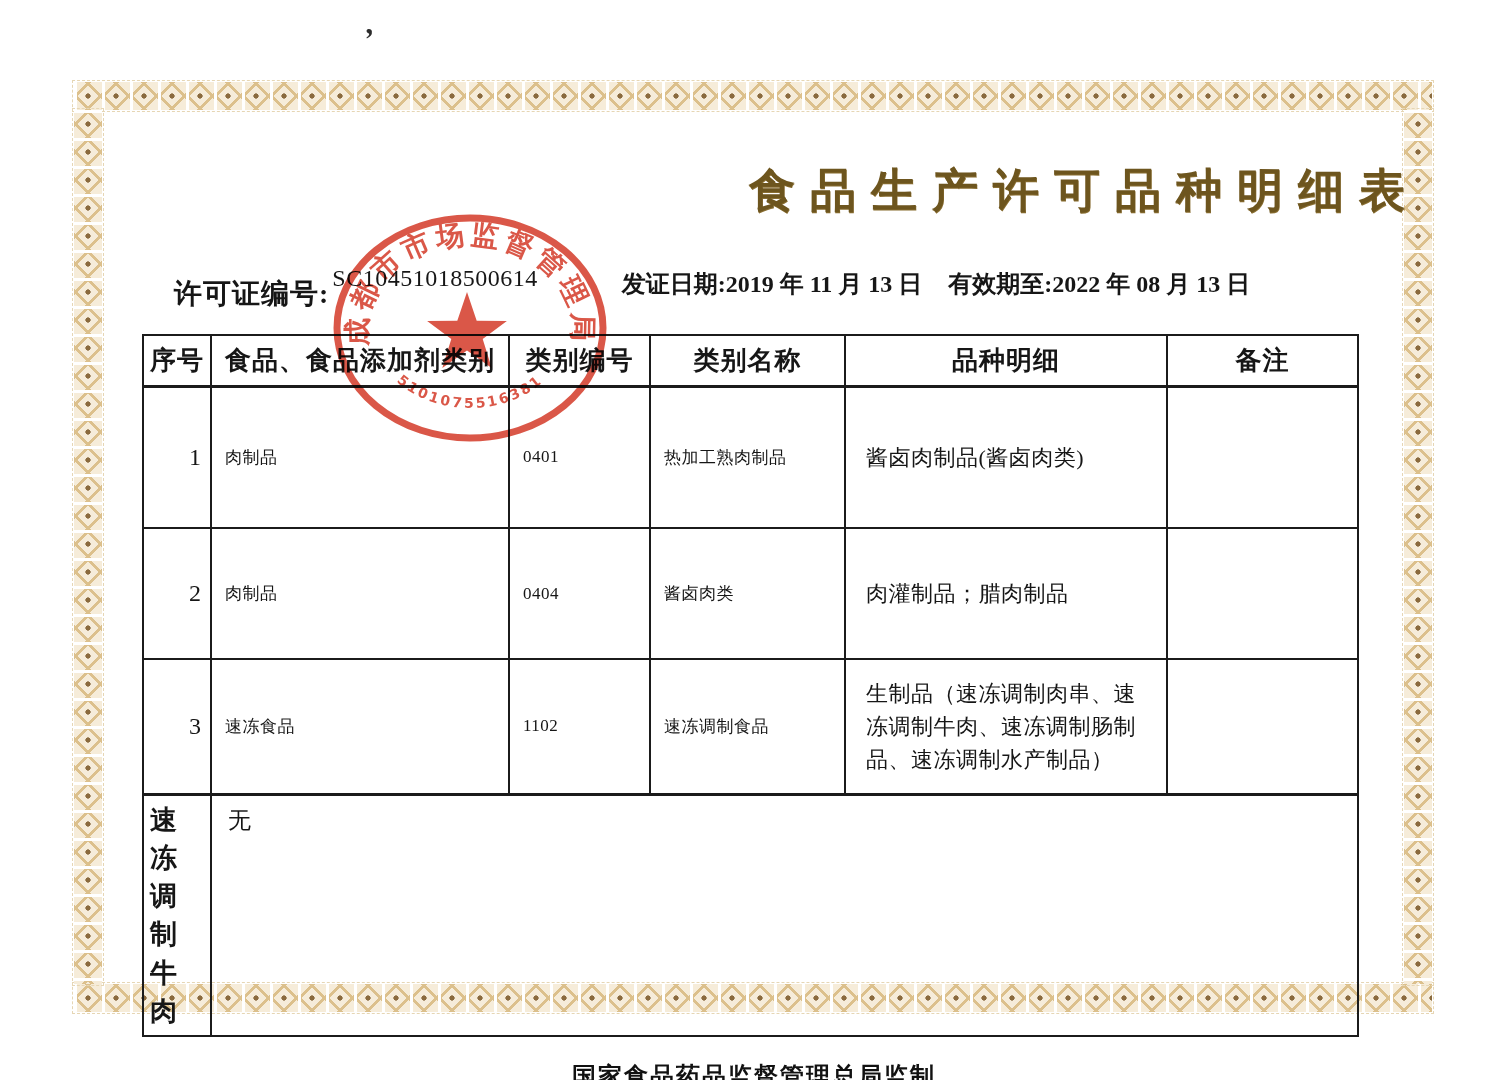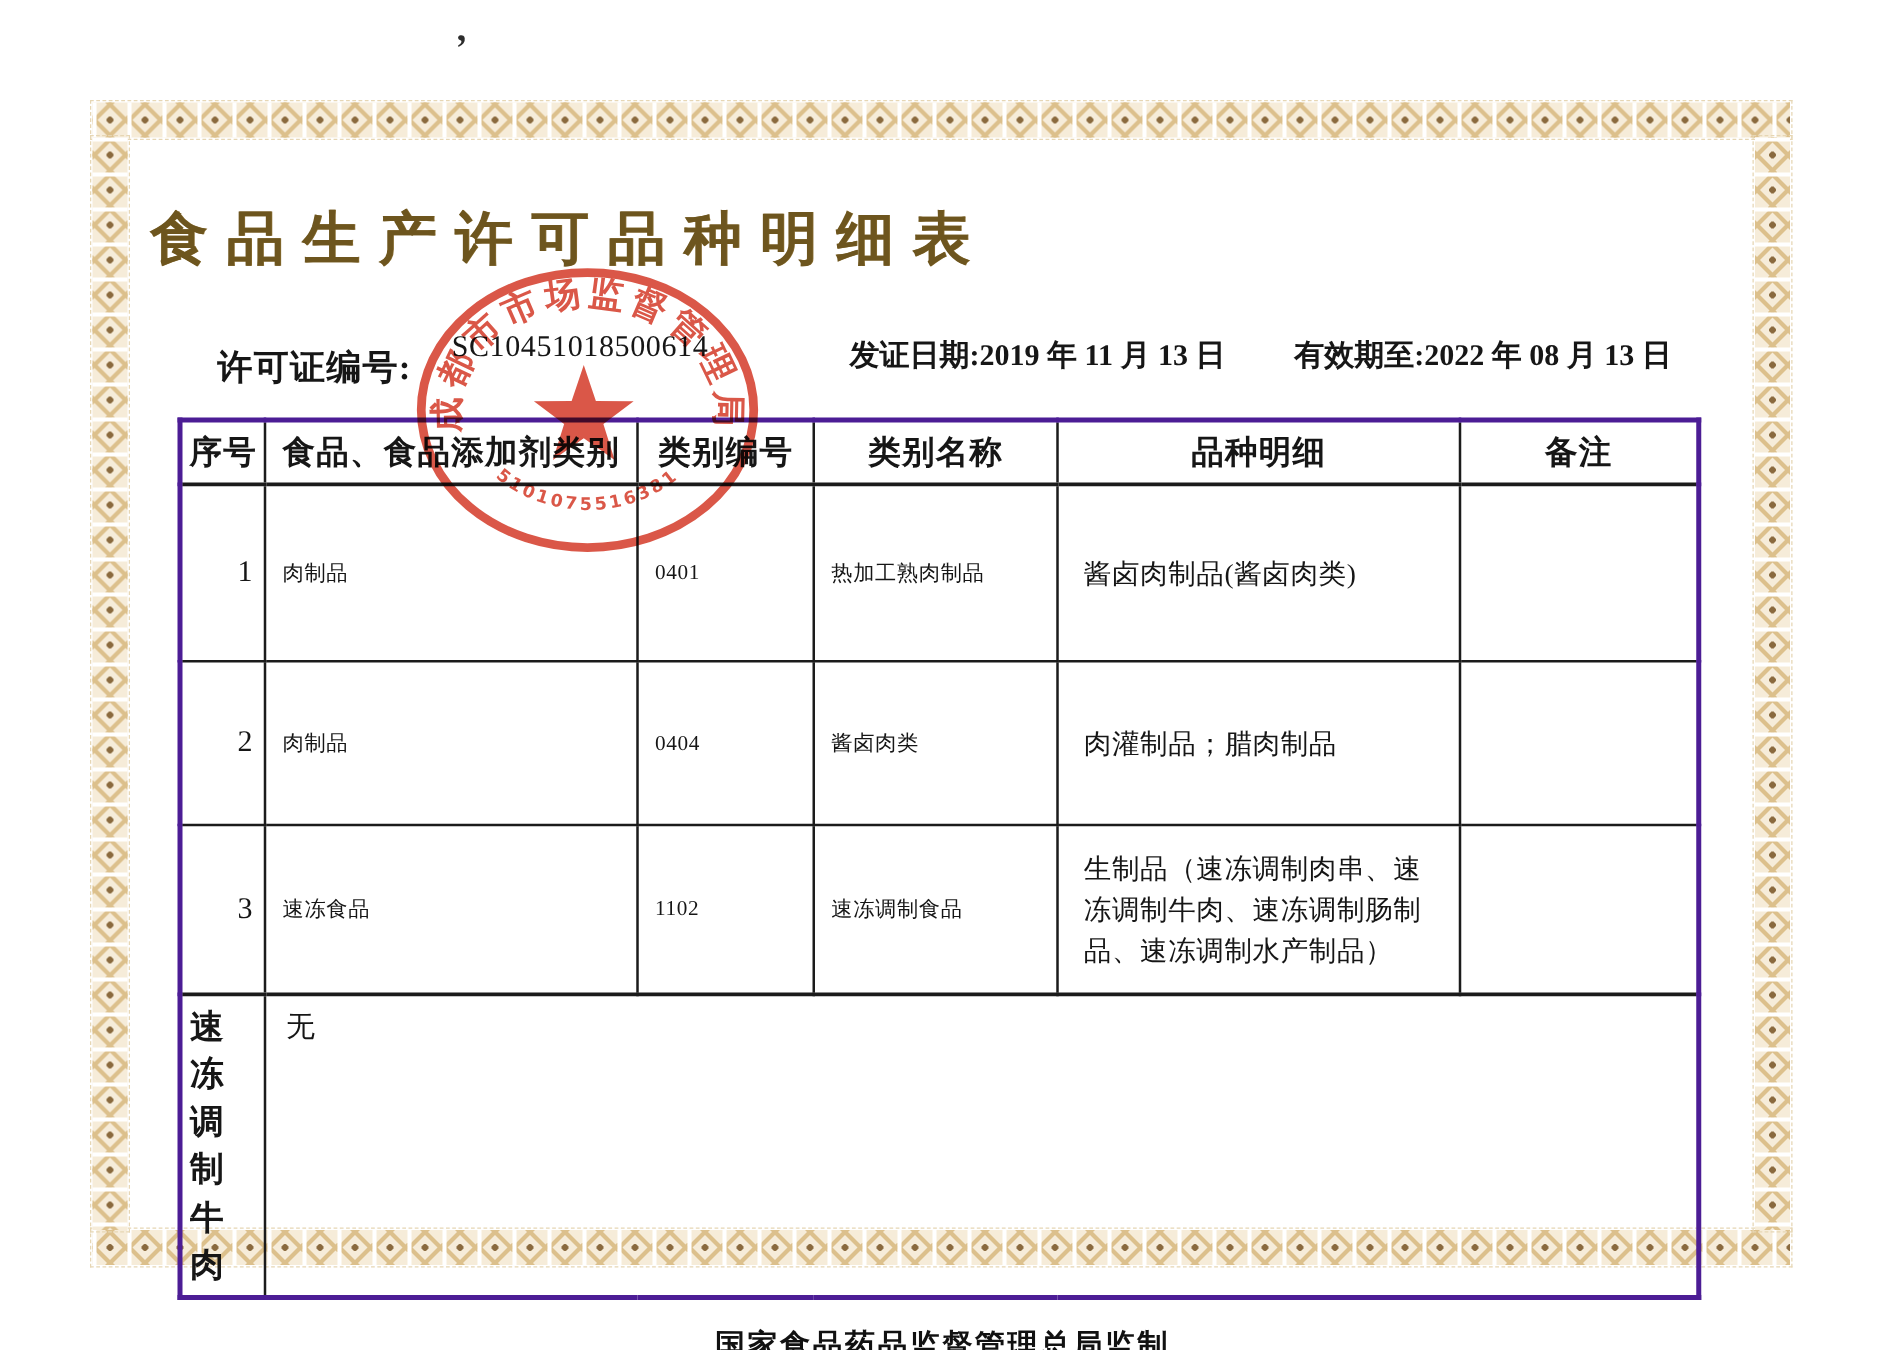--- a/index.html
+++ b/index.html
@@ -30,40 +30,40 @@
     background-size:28px 28px;background-repeat:repeat;
   }
   .deco-top{top:82px;}
   .deco-bottom{top:984px;}
   .deco-left{left:74px;}
   .deco-right{left:1404px;}
 
   
   .title{
     position:absolute;left:120px;width:1300px;top:160px;margin:0;
-    text-align:left;font-size:46px;font-weight:bold;letter-spacing:15px;
+    text-align:right;font-size:46px;font-weight:bold;letter-spacing:15px;
     color:#6d551e;text-shadow:0.5px 0.5px 0 #8a6f33;
   }
 
   
-  .license{position:absolute;left:174px;top:264px;display:flex;align-items:flex-start;white-space:nowrap;gap:29px;}
+  .license{position:absolute;left:174px;top:264px;display:flex;align-items:flex-start;white-space:nowrap;}
   .lic-label{font-size:28px;font-weight:bold;margin-top:11px;letter-spacing:1px;}
   .lic-number{font-size:24px;margin-top:1px;margin-left:3px;letter-spacing:0.5px;}
   .lic-issue{font-size:24px;font-weight:bold;margin-top:4px;margin-left:84px;}
   .lic-valid{font-size:24px;font-weight:bold;margin-top:4px;margin-left:26px;}
 
   
   table.products{
     position:absolute;left:142px;top:334px;width:1215px;
     border-collapse:collapse;table-layout:fixed;
   }
   table.products th,table.products td{
     border:2px solid #1b1b1b;vertical-align:middle;overflow:hidden;
   }
-  table.products{border:4px solid #4c1d95;}
+  table.products{border:1px solid #4c1d95;}
   tr.hdr{height:51px;}
   tr.hdr th{font-size:26px;font-weight:bold;text-align:center;letter-spacing:1px;border-bottom-width:3px;}
   tr.r1{height:142px;}
   tr.r2{height:131px;}
   tr.r3{height:135px;}
   tr.wh{height:127px;}
   td.c-no{text-align:right;padding-right:9px;font-size:24px;}
   td.c-cat,td.c-code,td.c-name{text-align:left;padding-left:13px;font-size:17px;letter-spacing:0.5px;}
   td.c-detail{text-align:left;padding:8px 20px;font-size:22px;line-height:1.5;letter-spacing:0.5px;}
   tr.wh td{vertical-align:top;border-top-width:3px;}

